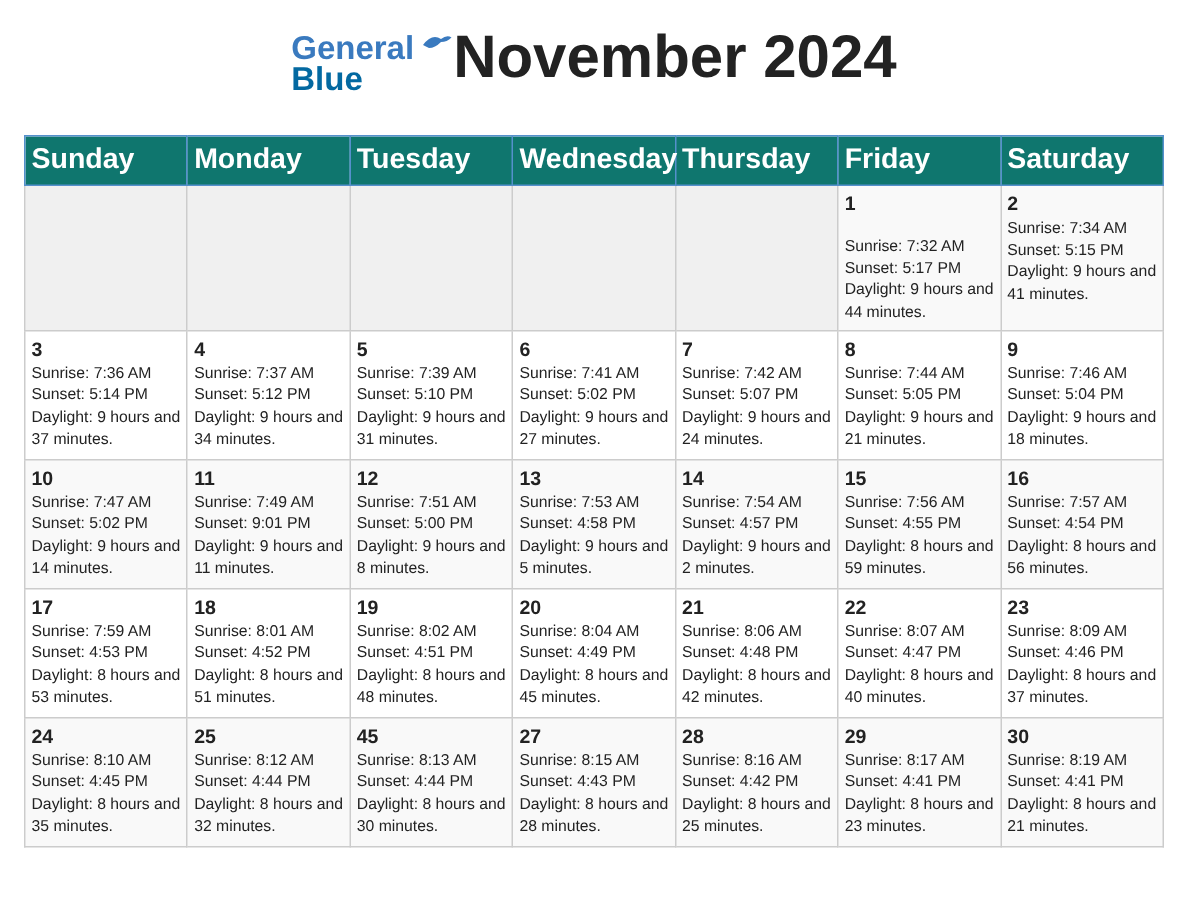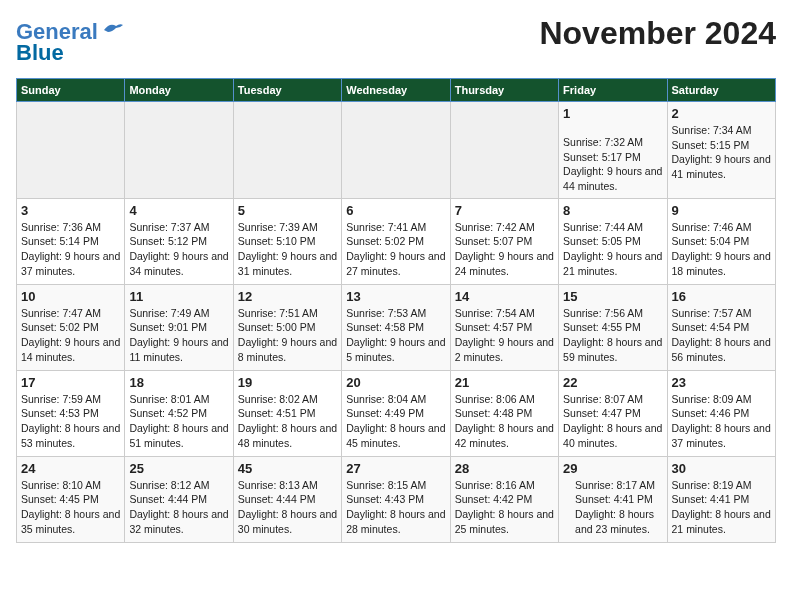--- a/index.html
+++ b/index.html
@@ -5,52 +5,52 @@
     * { box-sizing: border-box; margin: 0; padding: 0; }
     body {
       font-family: Arial, sans-serif;
       background: #fff;
       width: 792px;
       min-height: 612px;
       padding: 16px;
     }
     .header-area {
       display: flex;
-      justify-content: space-between;
+      justify-content: center;
       align-items: flex-start;
-      margin-bottom: 12px;
+      margin-bottom: 24px;
     }
     .logo {
       display: flex;
       flex-direction: column;
       align-items: flex-start;
       margin-top: 4px;
     }
     .title-area {
       text-align: right;
     }
     .month-title {
-      font-size: 32px;
+      font-size: 40px;
       font-weight: bold;
       color: #222;
       line-height: 1.1;
     }
     .location-title {
       font-size: 16px;
       color: #333;
     }
     table {
       width: 100%;
       border-collapse: collapse;
       table-layout: fixed;
     }
     thead tr th {
-      background-color: #14532d;
+      background-color: #0f766e;
       color: #fff;
-      font-size: 11px;
+      font-size: 19px;
       font-weight: bold;
       padding: 5px 4px;
       text-align: left;
       border: 1px solid #5590cc;
     }
     tbody tr td {
       border: 1px solid #ccc;
       vertical-align: top;
       padding: 4px 4px;
       font-size: 11px;
@@ -285,21 +285,21 @@
 Daylight: 8 hours and 28 minutes.</div>
         </td>
         <td>
           <div class="day-number">28</div>
           <div class="day-info" style="white-space: pre-line;">Sunrise: 8:16 AM
 Sunset: 4:42 PM
 Daylight: 8 hours and 25 minutes.</div>
         </td>
         <td>
           <div class="day-number">29</div>
-          <div class="day-info" style="white-space: pre-line; margin-left: 12px;">Sunrise: 8:17 AM
+          <div class="day-info" style="white-space: pre-line;">Sunrise: 8:17 AM
 Sunset: 4:41 PM
 Daylight: 8 hours and 23 minutes.</div>
         </td>
         <td>
           <div class="day-number">30</div>
           <div class="day-info" style="white-space: pre-line;">Sunrise: 8:19 AM
 Sunset: 4:41 PM
 Daylight: 8 hours and 21 minutes.</div>
         </td>
       </tr>

